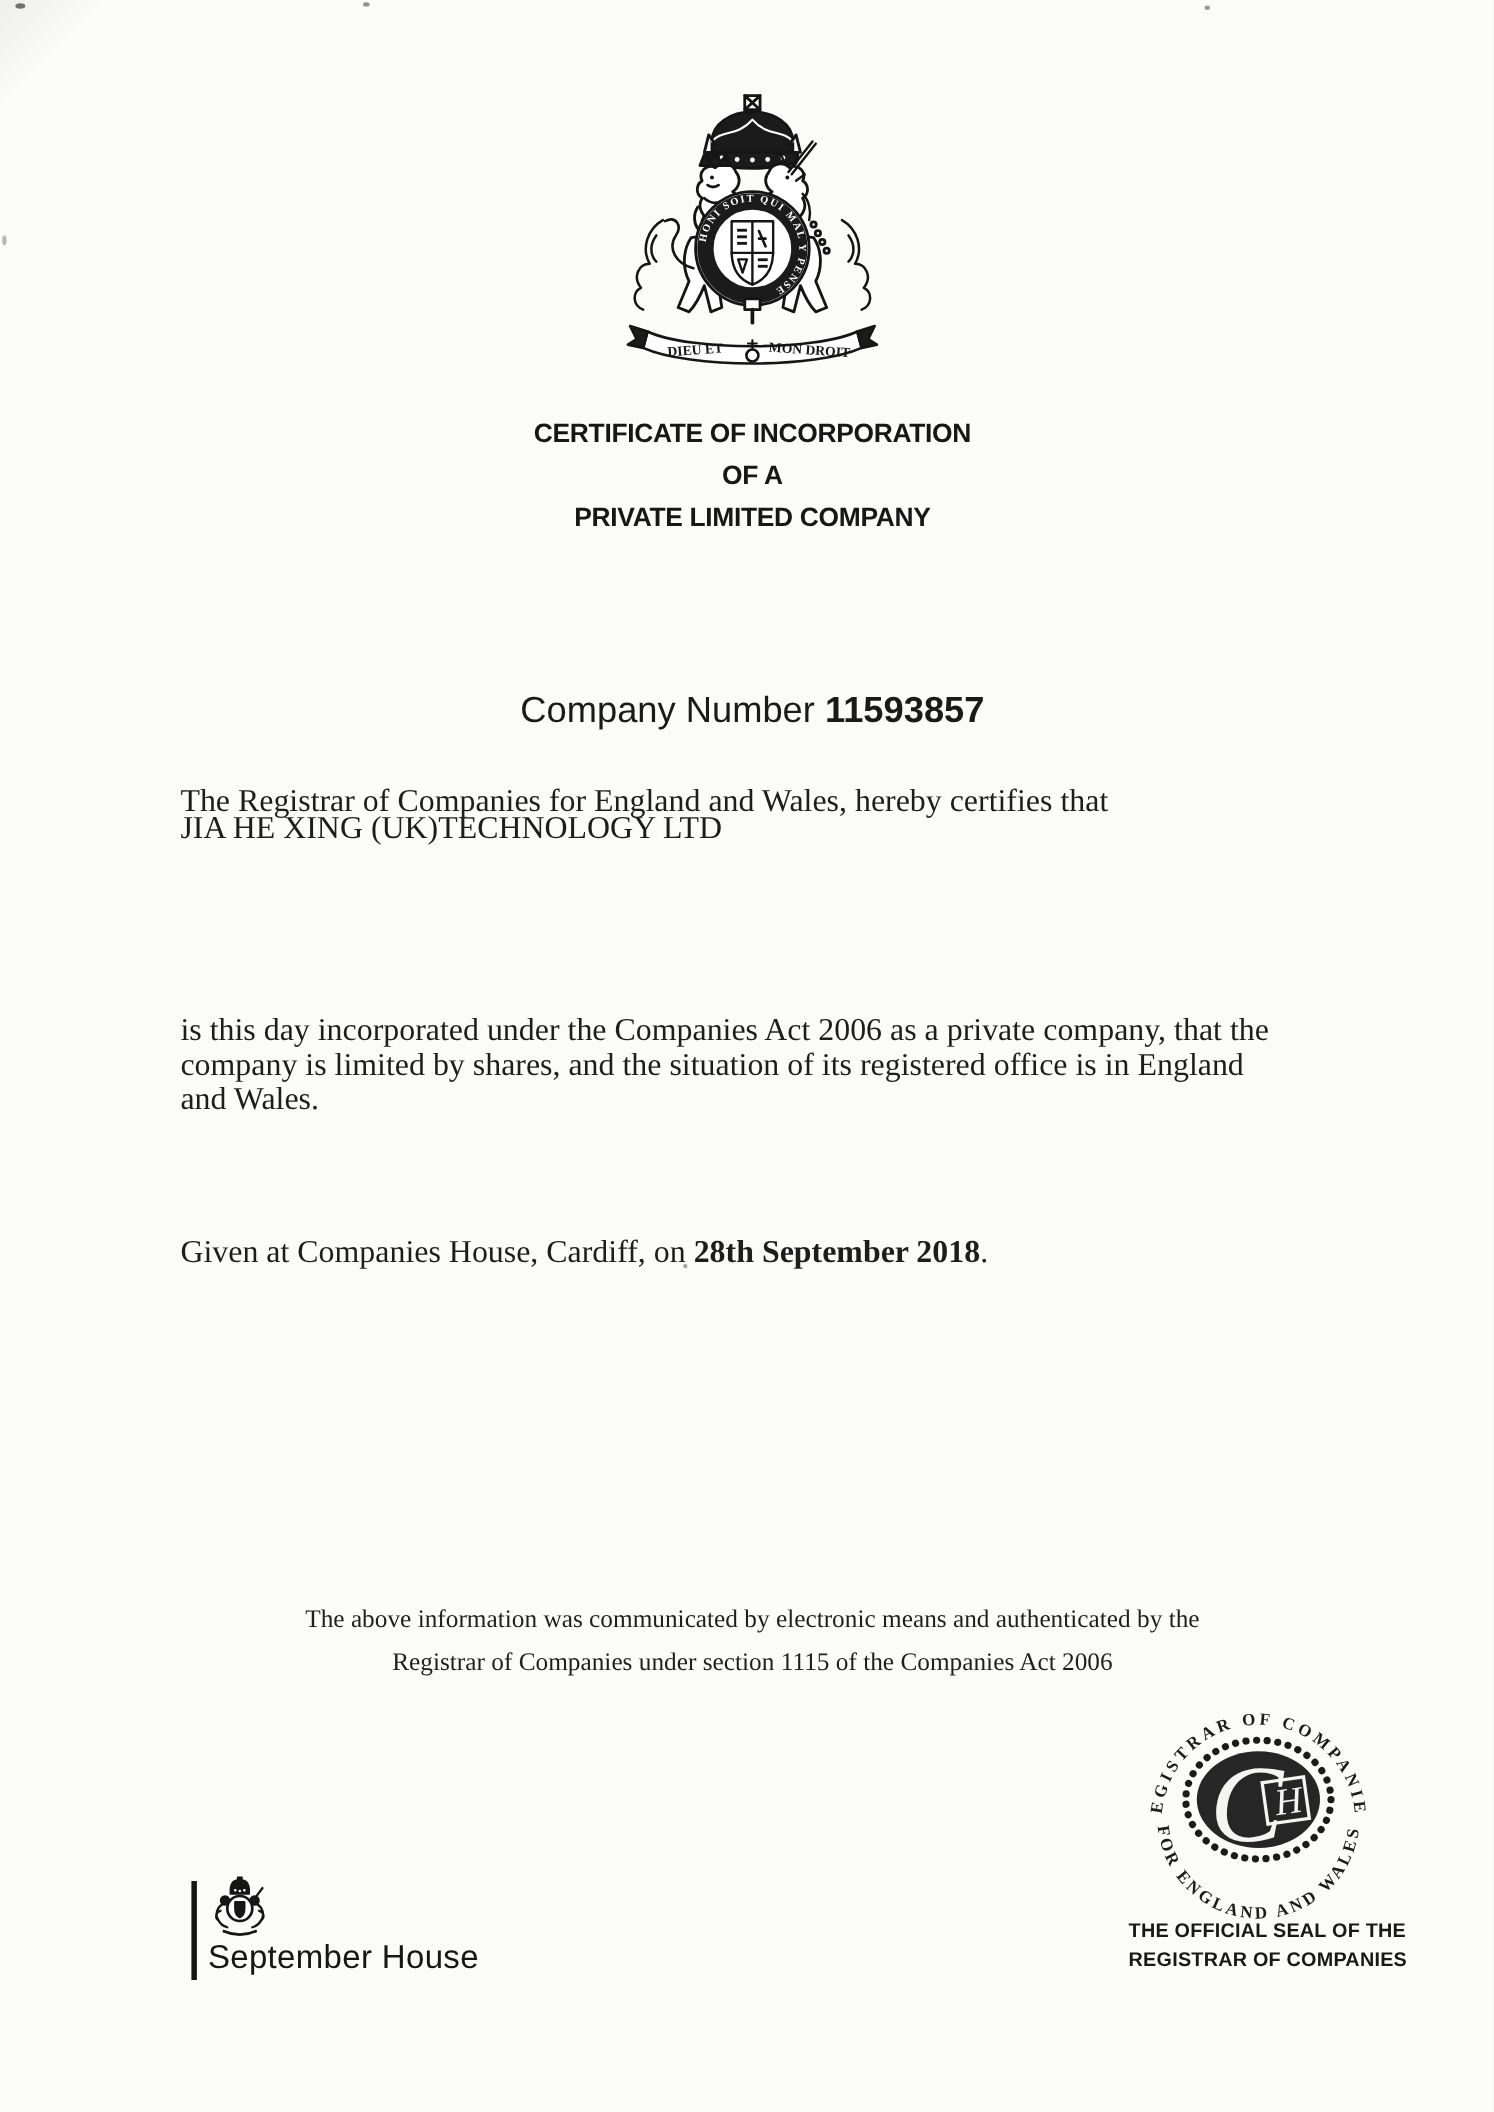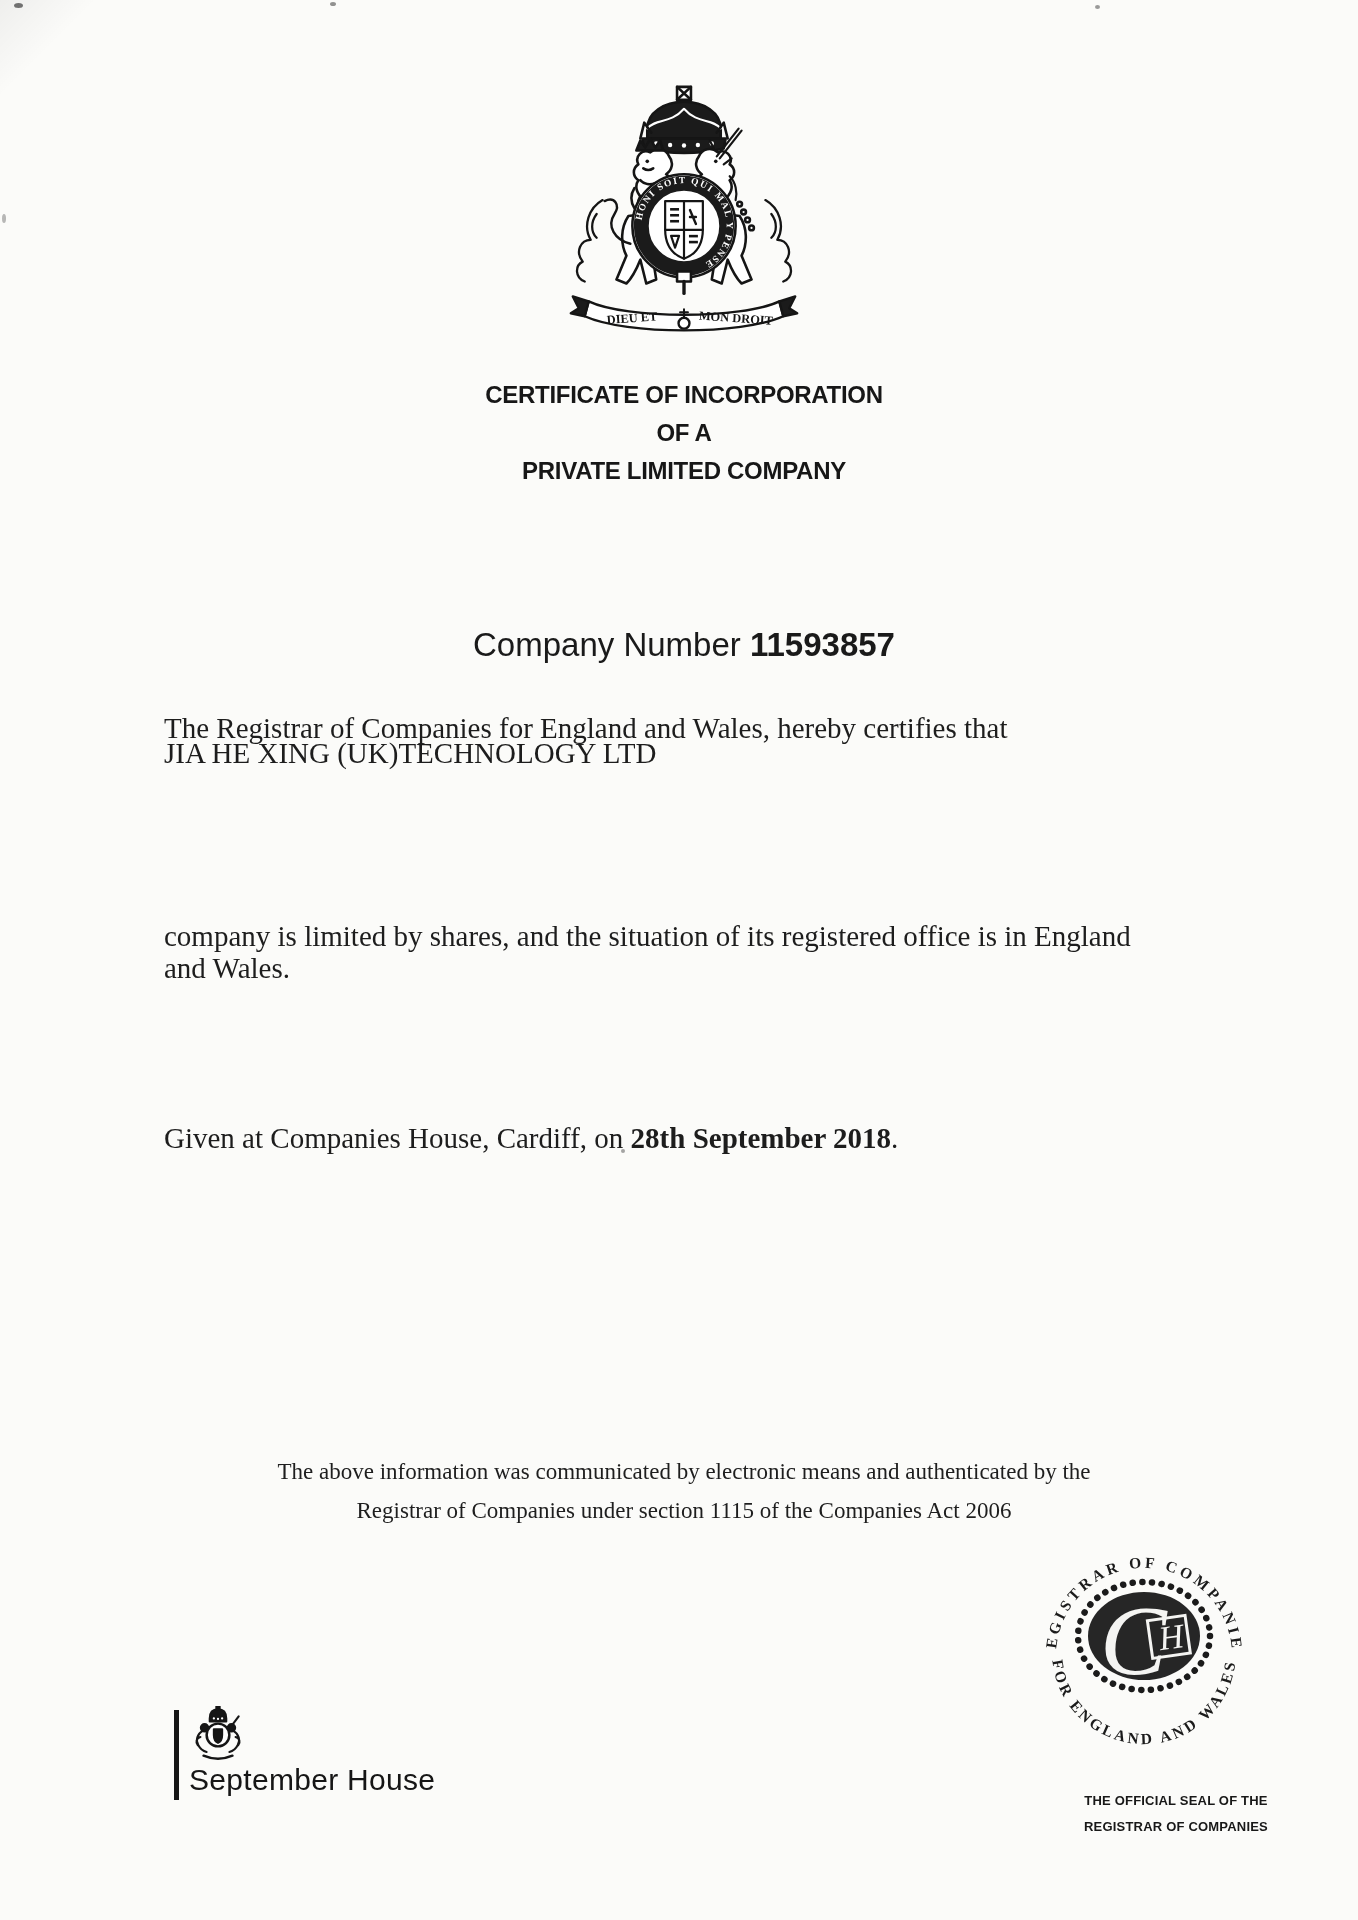--- a/index.html
+++ b/index.html
@@ -31,23 +31,23 @@
   .certifies{top:712px;}
   .company-name{top:737px;}
   .para{position:absolute;left:164px;top:921px;font-size:29px;line-height:31.5px;color:#1d1d1d;}
   .given{top:1108px;margin-top:14px;}
   .given b{font-weight:bold;}
   .footer{
     top:1452px;font-size:23px;line-height:39px;color:#1e1e1e;
   }
   .seal-svg{position:absolute;left:1038px;top:1536px;width:212px;height:212px;}
   .seal-caption{
-    position:absolute;left:1026px;top:1788px;width:300px;
+    position:absolute;left:1026px;top:1742px;width:300px;
     font-family:"Liberation Sans", sans-serif;font-weight:bold;
-    font-size:13px;line-height:26px;color:#181818;letter-spacing:0.2px;text-align:center;
+    font-size:18px;line-height:26px;color:#181818;letter-spacing:0.2px;
   }
   .ch-bar{position:absolute;left:174px;top:1710px;width:5px;height:90px;background:#161616;}
   .ch-crest{position:absolute;left:187px;top:1706px;width:62px;height:58px;}
   .ch-name{
     position:absolute;left:189px;top:1763px;
     font-family:"Liberation Sans", sans-serif;font-size:30px;color:#161616;letter-spacing:0.3px;
   }
   svg text{font-family:"Liberation Serif", serif;}
 </style>
 </head>
@@ -154,20 +154,21 @@
 
   <div class="centered company-number">
     <span>Company Number </span><b>11593857</b>
   </div>
 
   <div class="bodyline certifies">The Registrar of Companies for England and Wales, hereby certifies that</div>
 
   <div class="bodyline company-name">JIA HE XING (UK)TECHNOLOGY LTD</div>
 
   <div class="para">
+    <div>is this day incorporated under the Companies Act 2006 as a private company, that the</div>
     <div>company is limited by shares, and the situation of its registered office is in England</div>
     <div>and Wales.</div>
   </div>
 
   <div class="bodyline given">
     <span>Given at Companies House, Cardiff, on </span><b>28th September 2018</b><span>.</span>
   </div>
 
   <div class="centered footer">
     <div>The above information was communicated by electronic means and authenticated by the</div>

